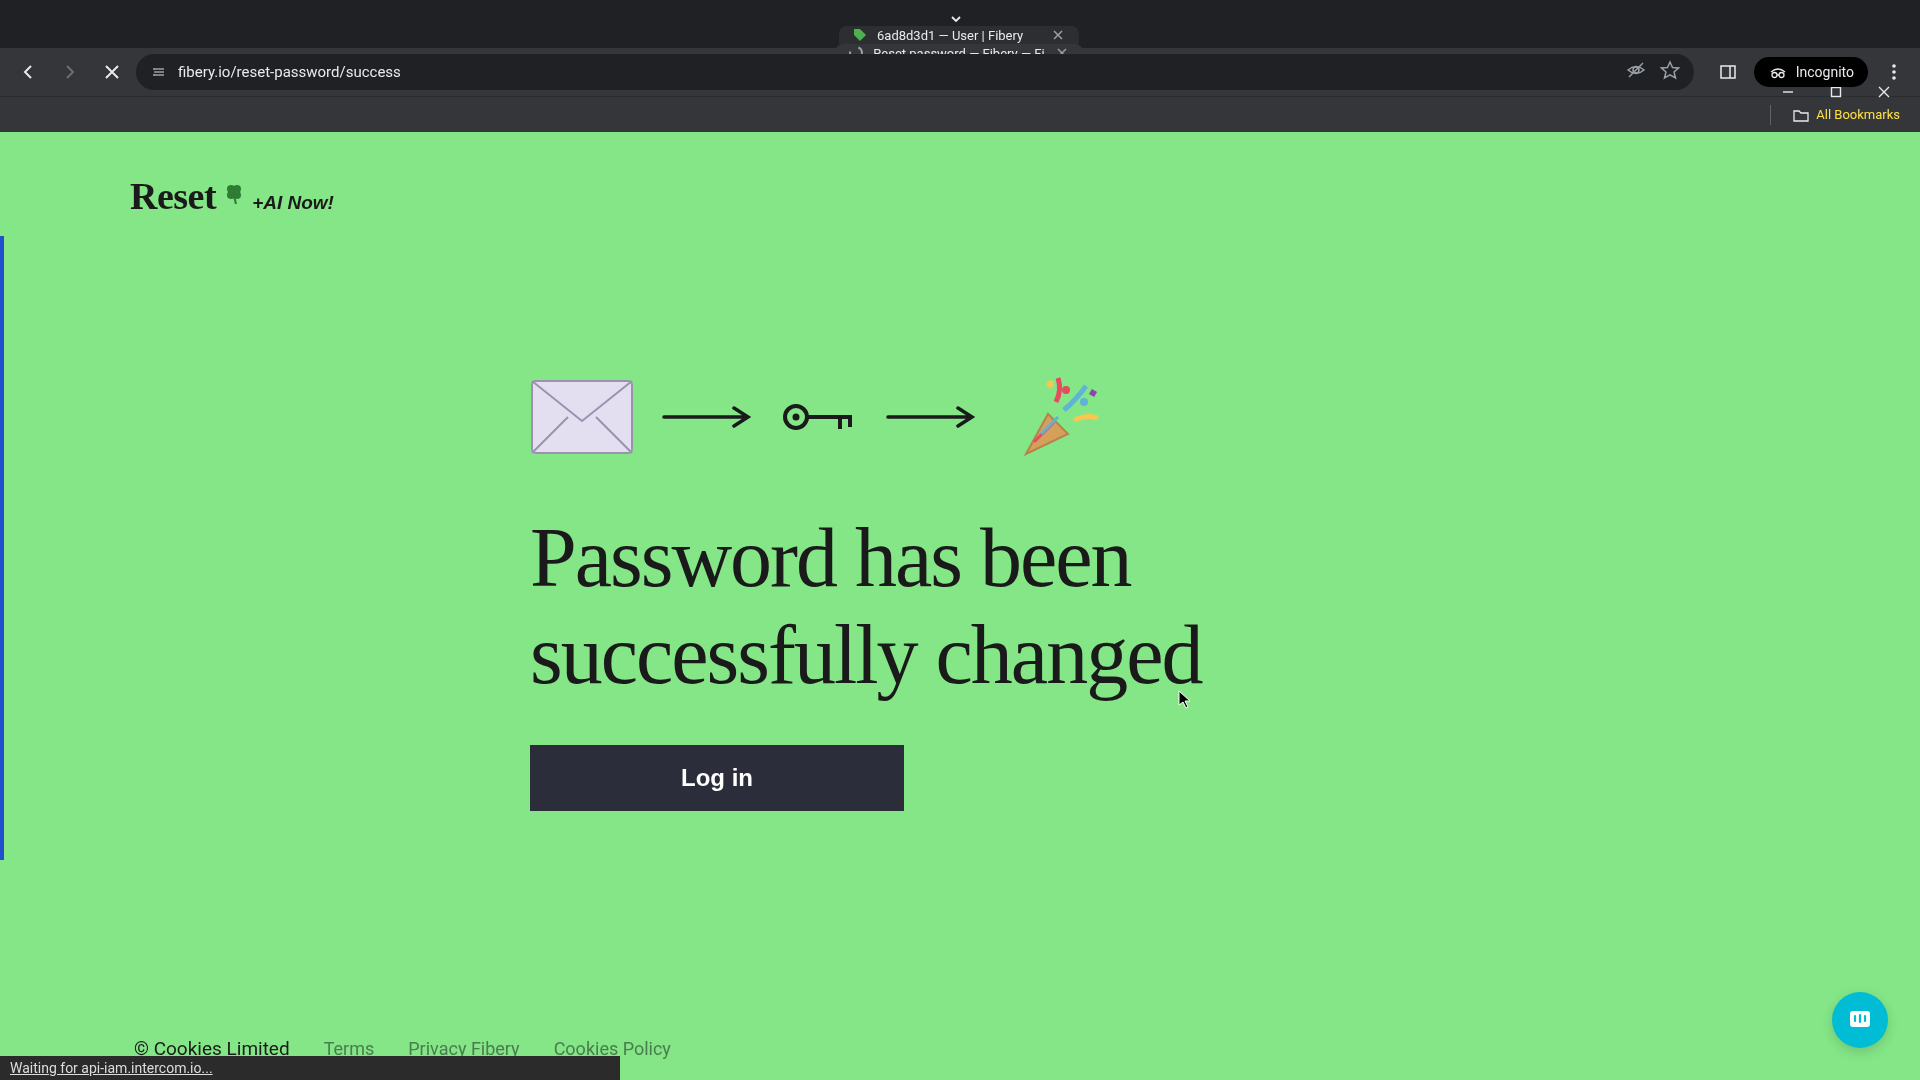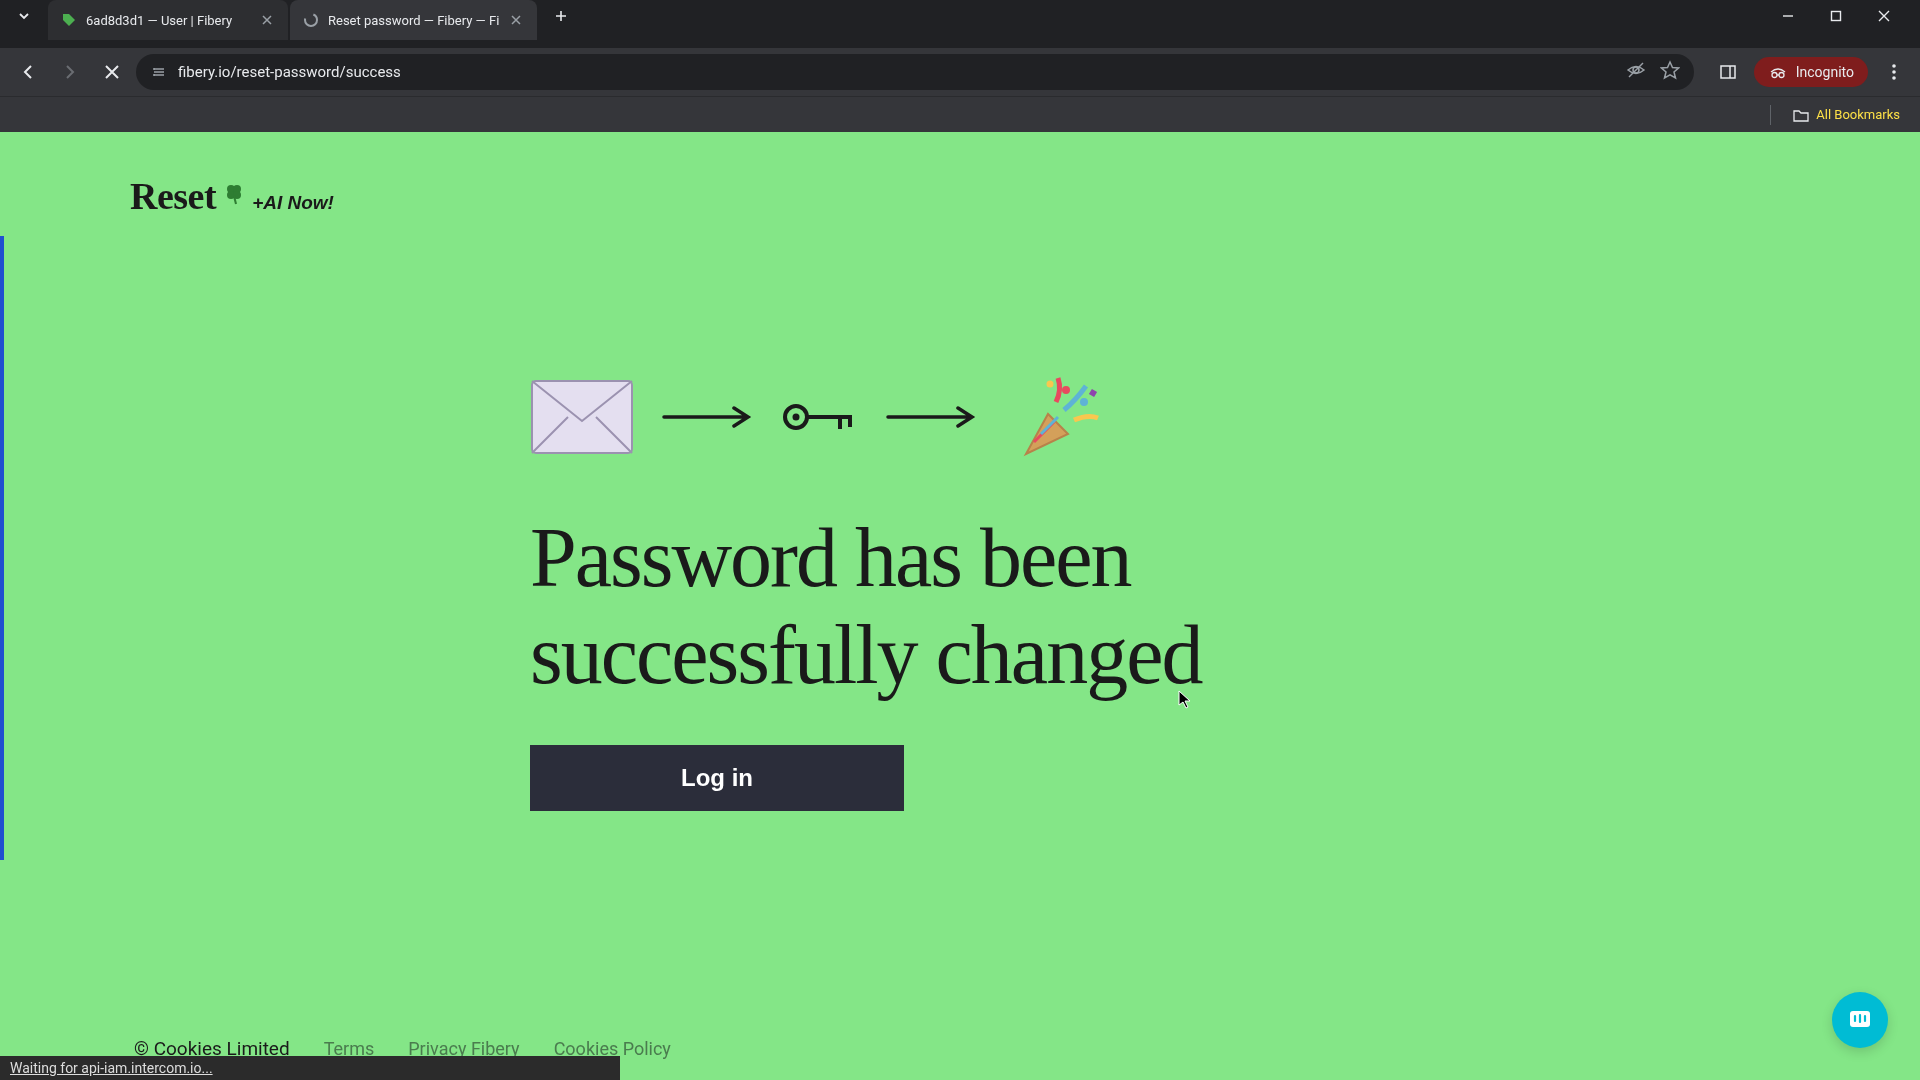--- a/index.html
+++ b/index.html
@@ -1,41 +1,41 @@
 <!DOCTYPE html>
 <html><head>
 <meta charset="utf-8">
 <style>
   * { margin: 0; padding: 0; box-sizing: border-box; }
   html, body { width: 1920px; height: 1080px; overflow: hidden; font-family: -apple-system, BlinkMacSystemFont, "Segoe UI", Roboto, sans-serif; }
   
   
   .browser-chrome { background: #202124; width: 100%; }
-  .tab-bar { height: 48px; display: flex; padding: 0 8px; }
+  .tab-bar { height: 48px; display: flex; align-items: center; padding: 12px 8px; flex-direction: column; }
   .tab-dropdown { width: 32px; height: 32px; display: flex; align-items: center; justify-content: center; color: #e8eaed; cursor: pointer; margin-right: 8px; }
   .tab { height: 40px; display: flex; align-items: center; padding: 0 12px; border-radius: 8px 8px 0 0; margin-right: 2px; min-width: 240px; max-width: 280px; gap: 8px; }
   .tab.inactive { background: #2d2e31; color: #e8eaed; }
   .tab.active { background: #35363a; color: #e8eaed; }
   .tab-favicon { width: 18px; height: 18px; flex-shrink: 0; }
   .tab-title { flex: 1; font-size: 13px; white-space: nowrap; overflow: hidden; text-overflow: ellipsis; }
   .tab-close { width: 18px; height: 18px; display: flex; align-items: center; justify-content: center; color: #9aa0a6; cursor: pointer; }
   .new-tab { width: 32px; height: 32px; display: flex; align-items: center; justify-content: center; color: #e8eaed; cursor: pointer; margin-left: 6px; }
   .window-controls { display: flex; margin-left: auto; gap: 16px; padding-right: 12px; }
   .win-ctrl { width: 32px; height: 32px; display: flex; align-items: center; justify-content: center; color: #e8eaed; cursor: pointer; }
   
   .nav-bar { height: 48px; background: #35363a; display: flex; align-items: center; padding: 0 10px; gap: 6px; }
   .nav-btn { width: 36px; height: 36px; display: flex; align-items: center; justify-content: center; color: #9aa0a6; cursor: pointer; border-radius: 50%; }
   .nav-btn.enabled { color: #e8eaed; }
   .url-bar { flex: 1; height: 36px; background: #202124; border-radius: 18px; display: flex; align-items: center; padding: 0 14px; gap: 10px; }
   .url-icon { width: 18px; height: 18px; color: #9aa0a6; display: flex; align-items: center; justify-content: center; }
   .url-text { flex: 1; color: #e8eaed; font-size: 15px; }
   .url-right { display: flex; align-items: center; gap: 14px; color: #9aa0a6; }
   .ext-area { display: flex; align-items: center; gap: 10px; margin-left: 12px; }
   .ext-btn { width: 32px; height: 32px; display: flex; align-items: center; justify-content: center; color: #e8eaed; cursor: pointer; }
-  .incognito-badge { display: flex; align-items: center; gap: 8px; background: #7f1d1d; border-radius: 18px; padding: 7px 14px; color: #e8eaed; font-size: 14px; }
+  .incognito-badge { display: flex; align-items: center; gap: 8px; background: #000000; border-radius: 18px; padding: 7px 14px; color: #e8eaed; font-size: 14px; }
   
   .bookmarks-bar { height: 36px; background: #35363a; display: flex; align-items: center; justify-content: flex-end; padding: 0 14px; gap: 8px; border-top: 1px solid #2a2b2e;}
   .bm-divider { width: 1px; height: 20px; background: #5f6368; margin-right: 8px; }
   .bm-item { display: flex; align-items: center; gap: 7px; color: #fde047; font-size: 13px; cursor: pointer; padding: 4px 6px; }
   
   
   .page { position: relative; width: 100%; height: calc(1080px - 48px - 48px - 36px); background: #84e687; }
   .page-selection-bar { position: absolute; left: 0; top: 104px; width: 4px; height: 624px; background: #2050d0; }
   .logo-area { position: absolute; left: 130px; top: 42px; display: flex; align-items: center; gap: 6px; }
   .logo-text { font-size: 38px; font-weight: 600; color: #1a1a1a; letter-spacing: -0.5px; font-family: Georgia, serif;}

